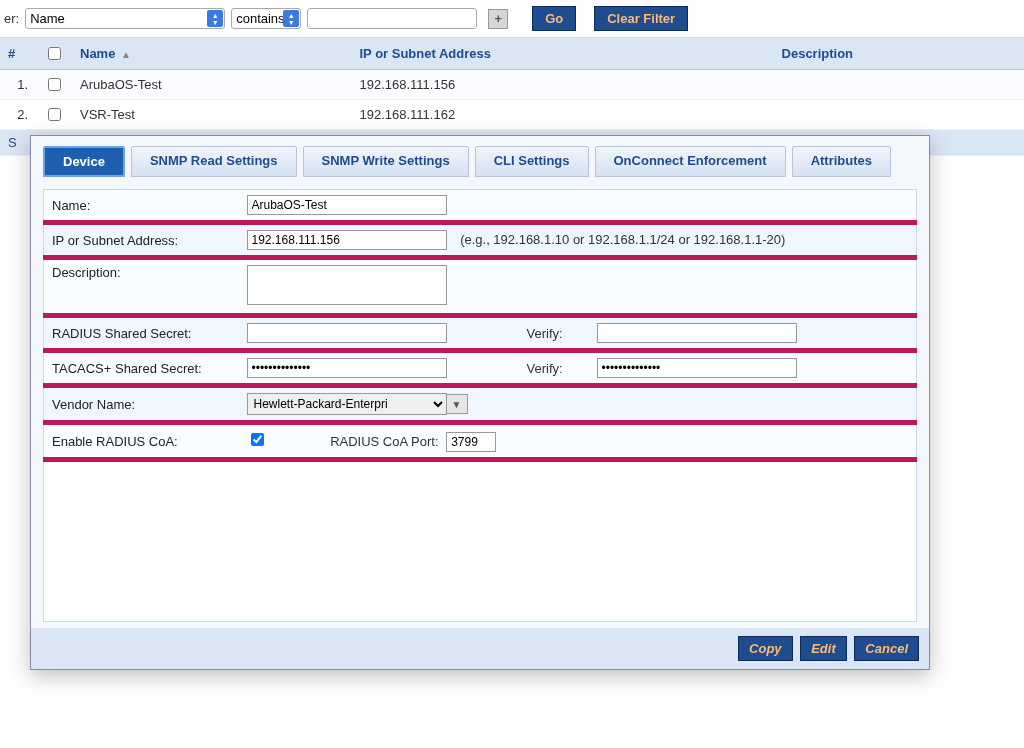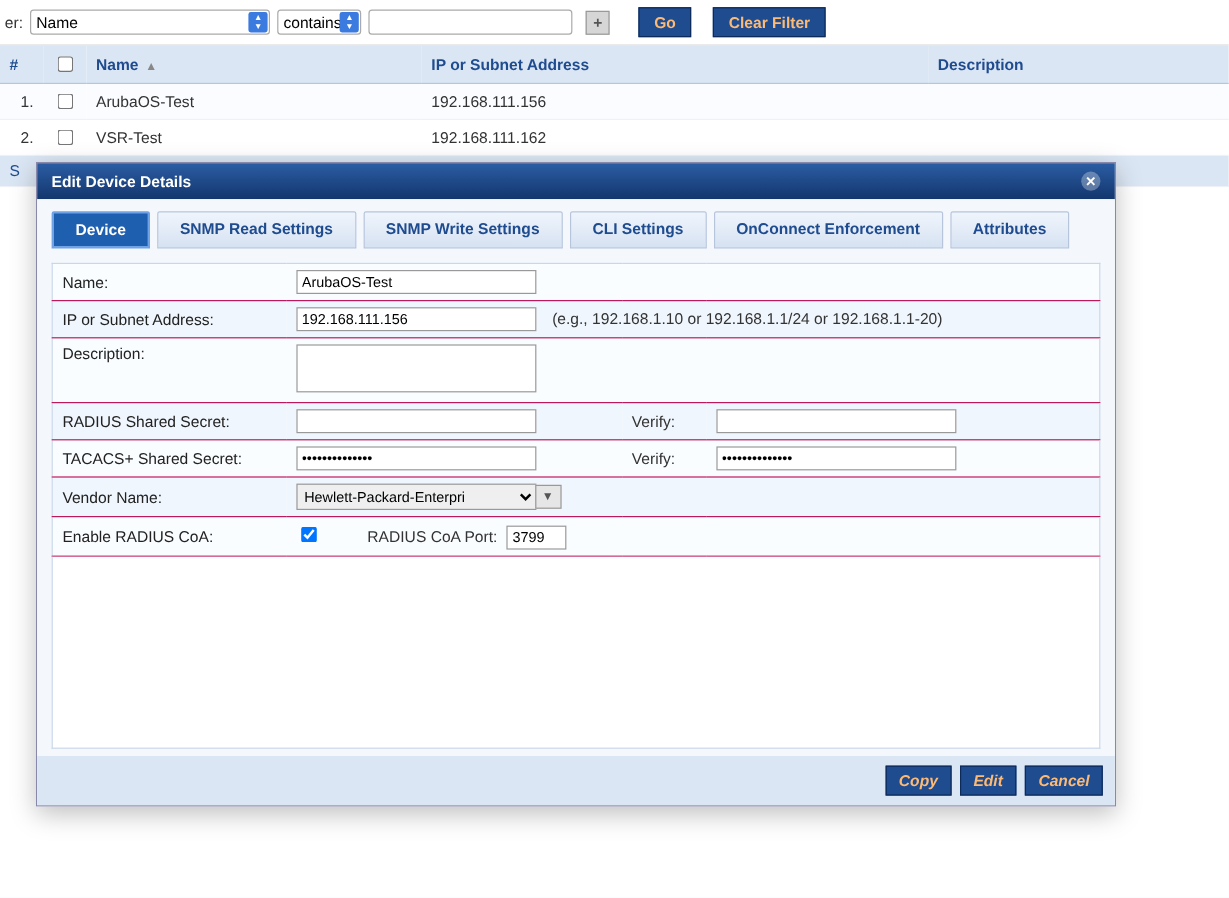--- a/index.html
+++ b/index.html
@@ -116,21 +116,21 @@
     border: 2px solid #6fa3e6;
     box-shadow: inset 0 0 0 1px #1f5fb0;
   }
   .form-table {
     width: 100%;
     border-collapse: collapse;
     background: #fff;
     border: 1px solid #c9d7ea;
   }
   .form-table td {
-    border-bottom: 1px solid #be185d;
+    border-bottom: 5px solid #be185d;
     padding: 5px 8px;
     vertical-align: middle;
     background:#fafdff;
   }
   .form-table tr:nth-child(even) td { background:#f0f6fd; }
   .form-table td.label { width: 195px; color:#222; }
   .form-table input[type=text], .form-table input[type=password] {
     font-size: 12px;
     padding: 2px 4px;
     border: 1px solid #999;
@@ -141,21 +141,21 @@
     border: 1px solid #999;
     font-size: 12px;
     resize: none;
   }
   .hint { color:#333; margin-left:10px; }
   .vendor-wrap select {
     font-size:12px; padding:2px; width:200px; border:1px solid #999;
   }
   .vendor-wrap { display:flex; align-items:center;}
   .vendor-btn { width:22px; height:20px; background:#e6e6e6; border:1px solid #999; margin-left:-1px; display:flex;align-items:center;justify-content:center;font-size:10px;color:#555;}
-  .coa-port-label { margin-left:36px; font-weight:normal; }
+  .coa-port-label { margin-left:60px; font-weight:normal; }
   .coa-port-input { width:50px !important; margin-left:4px;}
   .blank-area { height: 160px; background:#fff; border:1px solid #c9d7ea; border-top:none;}
   .modal-footer {
     background: #dbe6f4;
     padding: 8px 10px;
     text-align: right;
   }
   .modal-footer .btn-primary { margin-left: 4px; padding:4px 10px;font-style:italic;}
   
   .mac-select {
@@ -230,26 +230,20 @@
       <td>192.168.111.162</td>
       <td></td>
     </tr>
     <tr class="s-row">
       <td colspan="5">S</td>
     </tr>
   </tbody>
 </table>
 
 <div class="modal">
-  <div class="modal-title">
-    <span>Edit Device Details</span>
-    <span class="close-x">
-      <span>✕</span>
-    </span>
-  </div>
   <div class="modal-body">
     <div class="tab-row">
       <div class="tab active">Device</div>
       <div class="tab">SNMP Read Settings</div>
       <div class="tab">SNMP Write Settings</div>
       <div class="tab">CLI Settings</div>
       <div class="tab">OnConnect Enforcement</div>
       <div class="tab">Attributes</div>
     </div>
 

